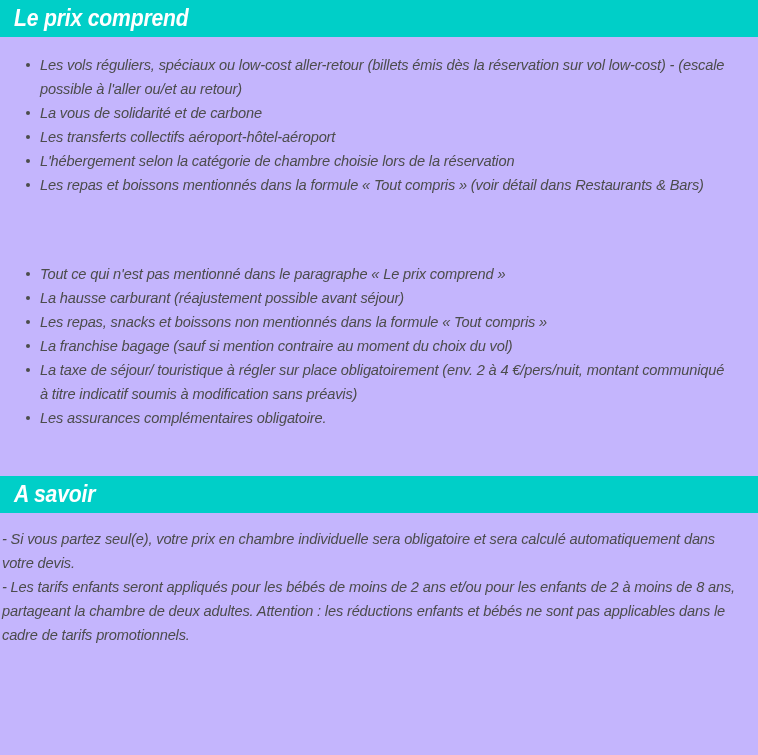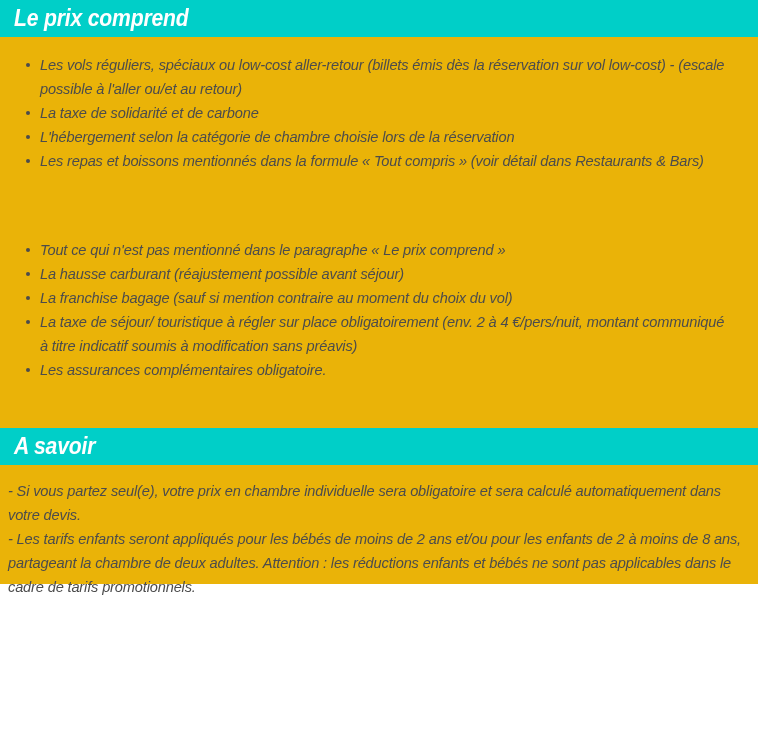--- a/index.html
+++ b/index.html
@@ -9,22 +9,22 @@
   body {
     width: 758px;
     height: 755px;
     background: #ffffff;
     font-family: "Liberation Sans", sans-serif;
     overflow: hidden;
   }
   .page {
     position: relative;
     width: 758px;
-    height: 584px;
-    background: #eab308;
+    height: 755px;
+    background: #c4b5fd;
   }
   .section-bar {
     background: #00cfc8;
     height: 37px;
     display: flex;
     align-items: center;
     box-sizing: border-box;
     padding-left: 14px;
   }
   .section-bar .bar-title {
@@ -68,21 +68,21 @@
     border-radius: 50%;
     background: #4c4c4c;
   }
   .para {
     color: #4c4c4c;
     font-family: "Liberation Sans", sans-serif;
     font-style: italic;
     font-size: 14.6px;
     line-height: 24px;
     letter-spacing: -0.15px;
-    padding: 0 12px 0 8px;
+    padding: 0 12px 0 2px;
     margin: 0;
   }
   .spacer-1 { height: 16px; }
   .spacer-2 { height: 16px; }
   .gap-after-list-1 { height: 49px; }
   .gap-after-list-2 { height: 46px; }
   .gap-before-para { height: 14px; }
 </style>
 </head>
 <body>
@@ -90,35 +90,37 @@
 <div class="page">
 
   <div class="section">
     <div class="section-bar">
       <span class="bar-title">Le prix comprend</span>
     </div>
     <div class="spacer-1"></div>
     <div class="section-body">
       <ul class="bullets">
         <li> Les vols réguliers,  spéciaux ou low-cost aller-retour (billets émis dès la réservation sur vol low-cost) - (escale possible à l'aller ou/et au retour)</li>
-        <li>La taxe de solidarité et de carbone</li>
+        <li>La vous de solidarité et de carbone</li>
+        <li>Les transferts collectifs aéroport-hôtel-aéroport</li>
         <li>L'hébergement selon la catégorie de chambre choisie lors de la réservation</li>
         <li>Les repas et boissons mentionnés dans la formule « Tout compris » (voir détail dans Restaurants &amp; Bars)</li>
       </ul>
     </div>
   </div>
 
   <div class="gap-after-list-1"></div>
 
   <div class="section">
     <div class="spacer-2"></div>
     <div class="section-body">
       <ul class="bullets">
         <li>Tout ce qui n'est pas mentionné dans le paragraphe « Le prix comprend »</li>
         <li>La hausse carburant (réajustement possible avant séjour)</li>
+        <li>Les repas, snacks et boissons non mentionnés dans la formule « Tout compris »</li>
         <li>La franchise bagage (sauf si mention contraire au moment du choix du vol)</li>
         <li>La taxe de séjour/ touristique à régler sur place obligatoirement (env. 2 à 4 €/pers/nuit, montant communiqué à titre indicatif soumis à modification sans préavis)</li>
         <li>Les assurances complémentaires obligatoire.</li>
       </ul>
     </div>
   </div>
 
   <div class="gap-after-list-2"></div>
 
   <div class="section">

